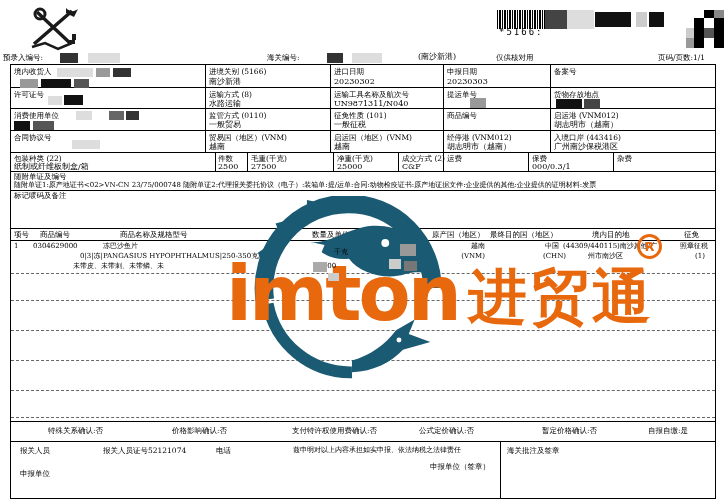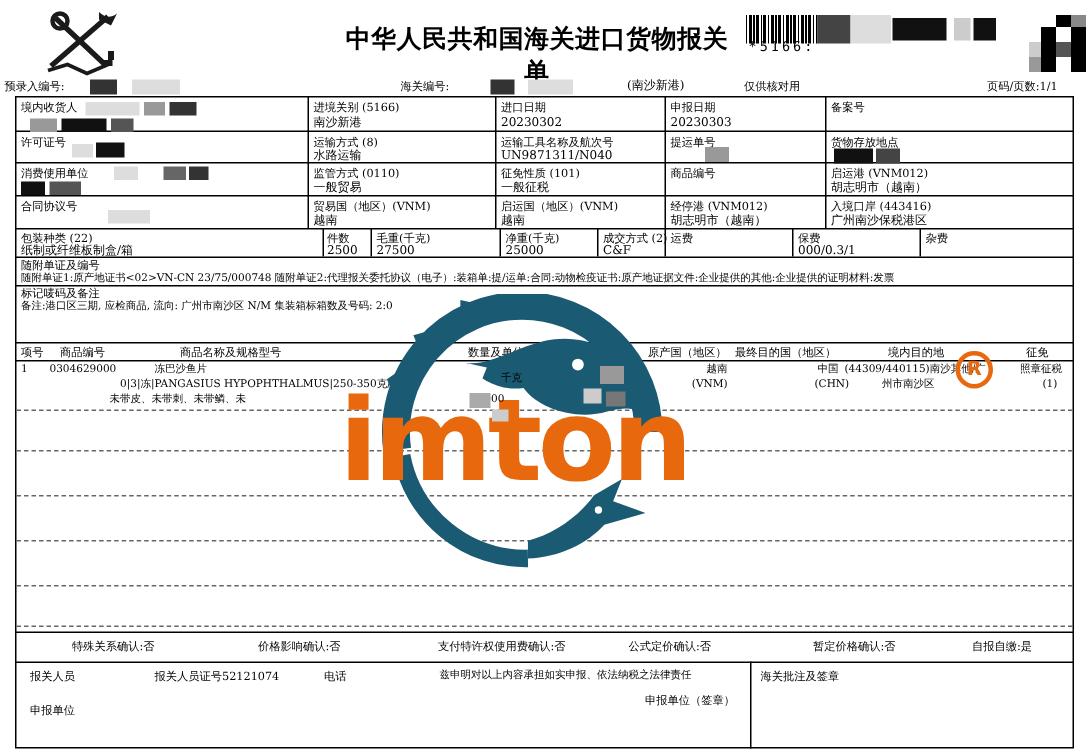--- a/index.html
+++ b/index.html
@@ -42,21 +42,20 @@
       <line x1="8" y1="40" x2="46" y2="7"></line>
       <line x1="11" y1="8" x2="45" y2="40"></line>
     </g>
     <circle cx="14" cy="10" r="5" fill="none" stroke="#1a1a1a" stroke-width="3"></circle>
     <rect x="42" y="36" width="7" height="4" fill="#1a1a1a"></rect>
     <rect x="46" y="30" width="4" height="6" fill="#1a1a1a"></rect>
     <path d="M40 4 C44 8 48 8 52 5 L48 13 L40 9 Z" fill="#1a1a1a"></path>
     <path d="M6 43 L19 39 L32 45 L46 39" stroke="#1a1a1a" stroke-width="2.5" fill="none"></path>
   </svg>
 
-  <div id="title">中华人民共和国海关进口货物报关单</div>
 
   <div class="barcode-stripes"></div>
   <div class="rd" style="left:545px;top:10px;width:22px;height:19px;background:#444"></div>
   <div class="rd" style="left:567px;top:10px;width:27px;height:19px;background:#ddd"></div>
   <div class="rd" style="left:595px;top:12px;width:36px;height:15px;background:#111"></div>
   <div class="rd" style="left:636px;top:12px;width:11px;height:15px;background:#ccc"></div>
   <div class="rd" style="left:649px;top:12px;width:15px;height:15px;background:#111"></div>
   <div class="bc-txt">*5166:</div>
 
   <svg style="position:absolute;left:686px;top:10px" width="38" height="38" viewBox="0 0 38 38">
@@ -180,21 +179,20 @@
   <span class="val" style="left:402px;top:162px">C&amp;F</span>
   <span class="lab" style="left:447px;top:154px">运费</span>
   <span class="lab" style="left:532px;top:154px">保费</span>
   <span class="val" style="left:532px;top:162px">000/0.3/1</span>
   <span class="lab" style="left:617px;top:154px">杂费</span>
 
   <span class="lab" style="left:14px;top:172px">随附单证及编号</span>
   <span class="val sm" style="left:14px;top:181px">随附单证1:原产地证书&lt;02&gt;VN-CN 23/75/000748 随附单证2:代理报关委托协议（电子）:装箱单:提/运单:合同:动物检疫证书:原产地证据文件:企业提供的其他:企业提供的证明材料:发票</span>
 
   <span class="lab" style="left:14px;top:191px">标记唛码及备注</span>
-  <span class="val sm" style="left:14px;top:200px">备注:港口区三期, 应检商品, 流向: 广州市南沙区 N/M   集装箱标箱数及号码: 2:0</span>
 
   <span class="lab" style="left:14px;top:230px">项号</span>
   <span class="lab" style="left:40px;top:230px">商品编号</span>
   <span class="lab" style="left:120px;top:230px">商品名称及规格型号</span>
   <span class="lab" style="left:312px;top:230px">数量及单位</span>
   <span class="lab" style="left:372px;top:230px">单价/总价/币制</span>
   <span class="lab" style="left:432px;top:230px">原产国（地区）</span>
   <span class="lab" style="left:490px;top:230px">最终目的国（地区）</span>
   <span class="lab" style="left:592px;top:230px">境内目的地</span>
   <span class="lab" style="left:684px;top:230px">征免</span>
@@ -248,16 +246,17 @@
         <circle cx="136" cy="48" r="4" fill="#fff"></circle>
         <path d="M60 47 L70 60 L74 50 Z" fill="#fff"></path>
 
         <path d="M16 110 A 86 86 0 0 0 102 180" fill="none" stroke="#1a5a73" stroke-width="12"></path>
 
         <path d="M102 180 C 124 179 142 170 154 157 L 182 149 L 160 141 L 166 126 L 147 137 C 136 152 120 163 102 168 Z"></path>
         <circle cx="150" cy="147" r="2.5" fill="#fff"></circle>
       </g>
     </svg>
     <span class="wm-latin">imton</span>
+    <span class="wm-cn">进贸通</span>
     <span class="wm-reg">R</span>
   </div>
 
 </div>
 
 </body></html>

